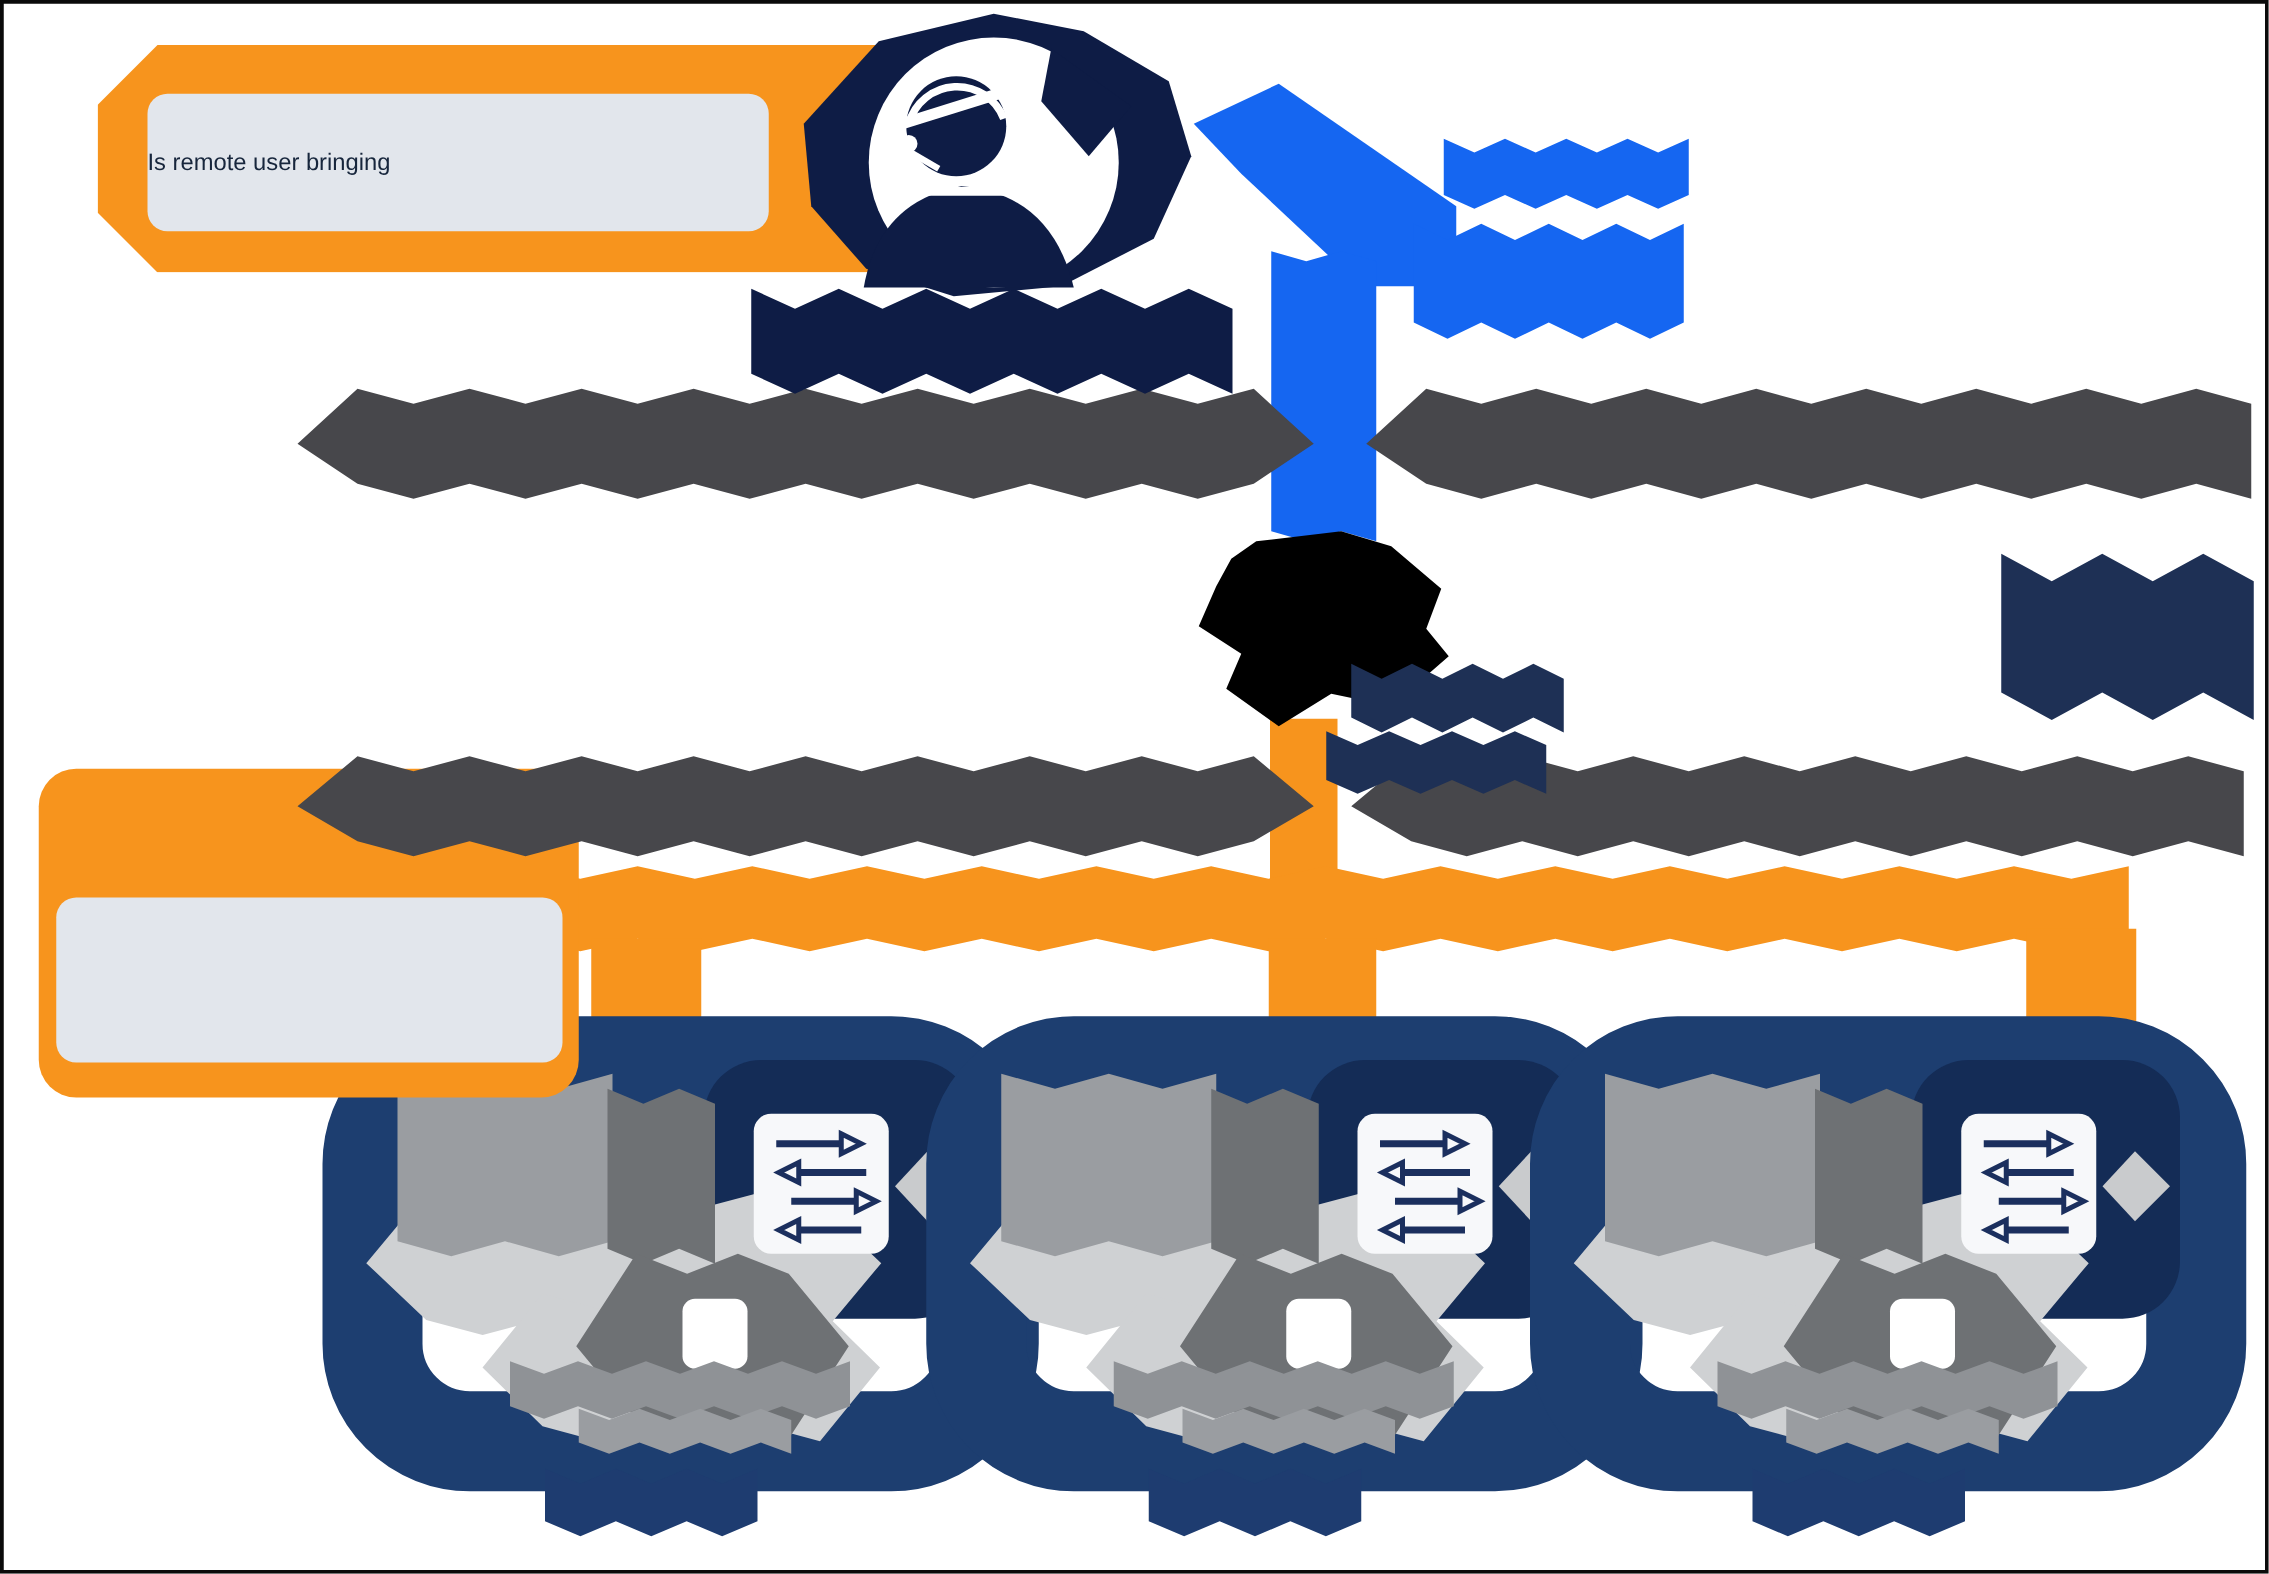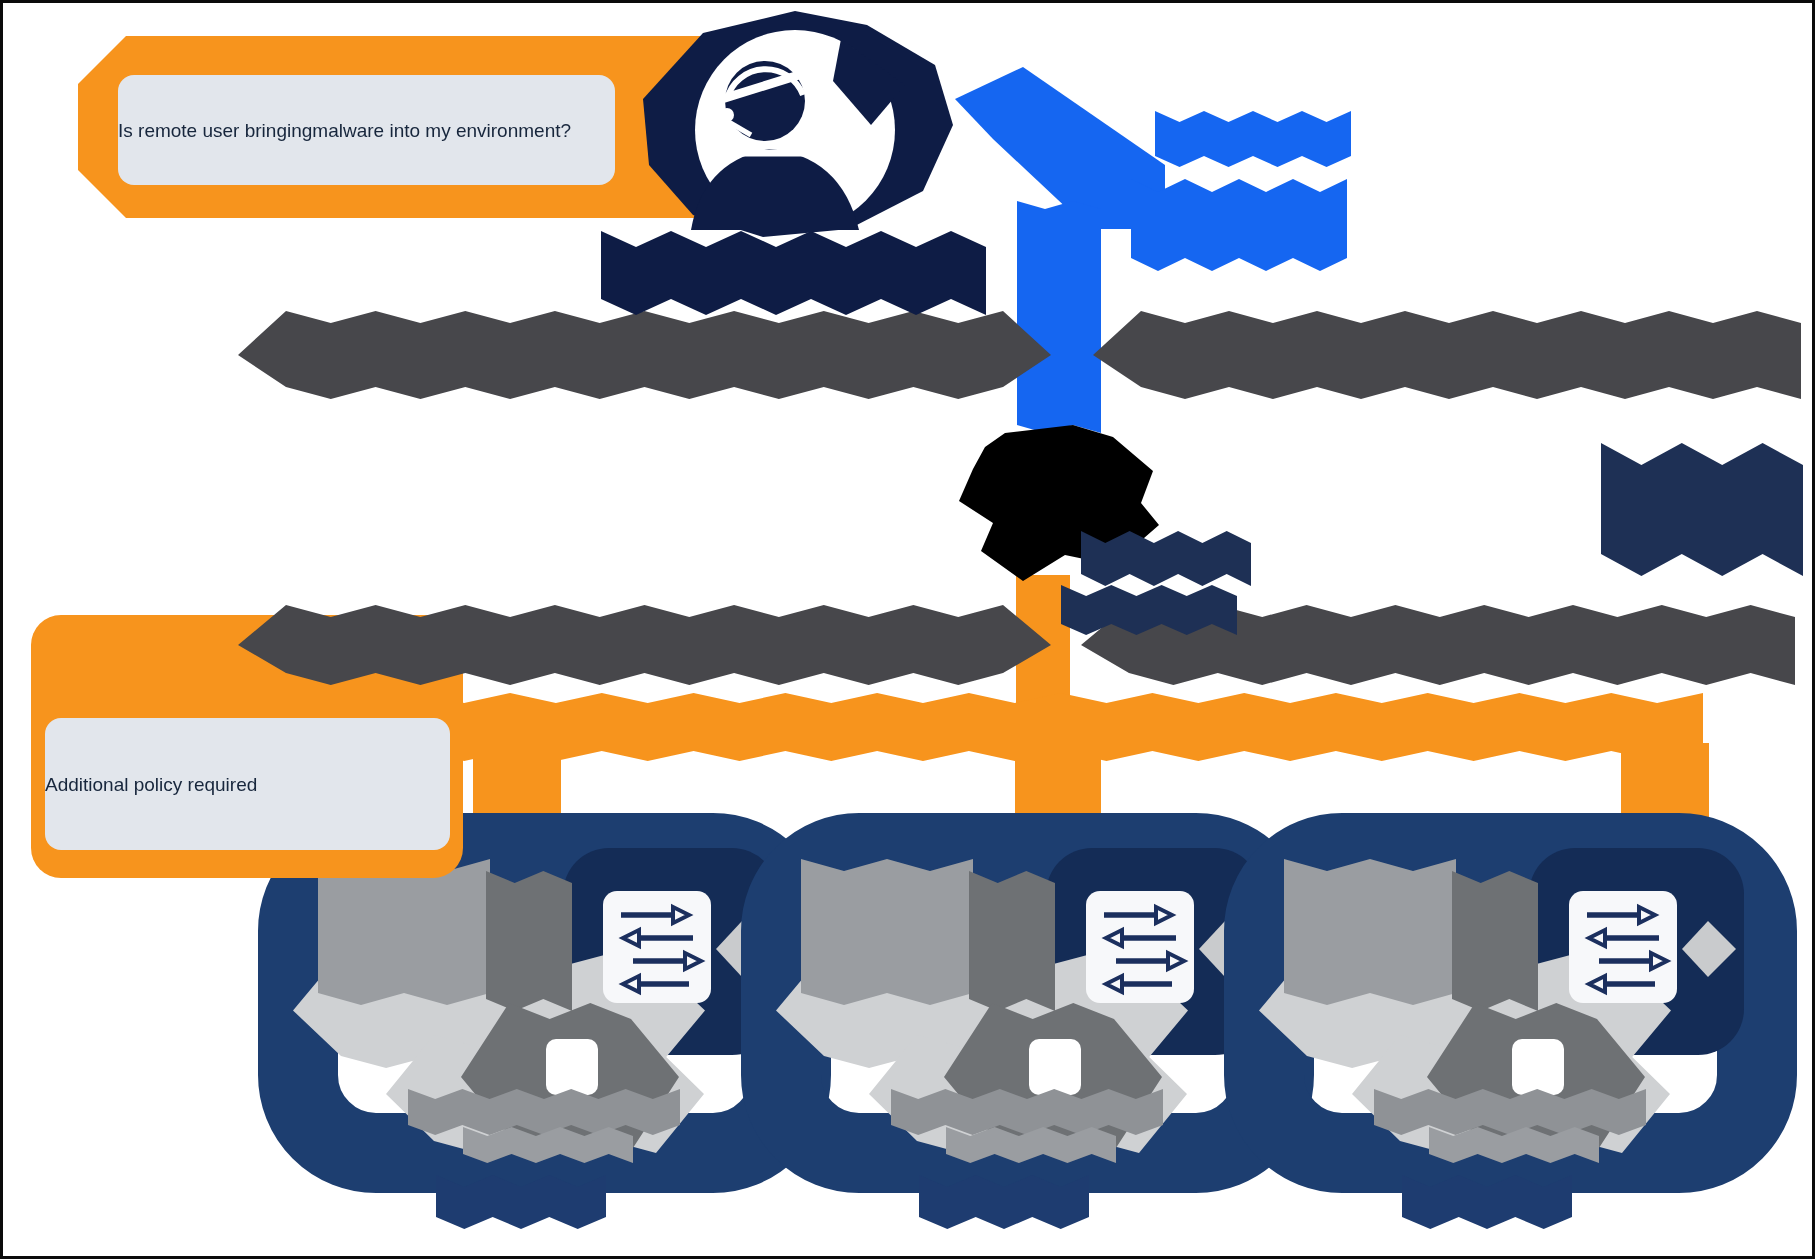--- a/index.html
+++ b/index.html
@@ -172,21 +172,20 @@
         </g>
       </g>
       <polygon points="458,946 484,918 512,946 484,974" style="fill:#C9CBCD"></polygon>
       <polygon style="fill:var(--pod-label)" points="178.0,1172.0 206.3,1184.0 234.7,1172.0 263.0,1184.0 291.3,1172.0 319.7,1184.0 348.0,1172.0 348.0,1214.0 319.7,1226.0 291.3,1214.0 263.0,1226.0 234.7,1214.0 206.3,1226.0 178.0,1214.0"></polygon>
     </g>
       </g>
   </svg>
 
   <div class="callout" id="callout-bottom">
     <div class="inner">
-      <span>Additional policy required</span>
     </div>
   </div>
 
   <svg id="svg-mid" class="layer" viewBox="0 0 1815 1259">
     <g style="fill:var(--gray-arrow)">
       <polygon points="283.0,308.0 327.8,320.0 372.6,308.0 417.4,320.0 462.3,308.0 507.1,320.0 551.9,308.0 596.7,320.0 641.5,308.0 686.3,320.0 731.1,308.0 775.9,320.0 820.8,308.0 865.6,320.0 910.4,308.0 955.2,320.0 1000.0,308.0 1048.0,352.0 1000.0,384.0 955.2,396.0 910.4,384.0 865.6,396.0 820.8,384.0 775.9,396.0 731.1,384.0 686.3,396.0 641.5,384.0 596.7,396.0 551.9,384.0 507.1,396.0 462.3,384.0 417.4,396.0 372.6,384.0 327.8,396.0 283.0,384.0 235.0,352.0"></polygon>
       <polygon points="1138.0,308.0 1182.0,320.0 1226.0,308.0 1270.0,320.0 1314.0,308.0 1358.0,320.0 1402.0,308.0 1446.0,320.0 1490.0,308.0 1534.0,320.0 1578.0,308.0 1622.0,320.0 1666.0,308.0 1710.0,320.0 1754.0,308.0 1798.0,320.0 1798.0,396.0 1754.0,384.0 1710.0,396.0 1666.0,384.0 1622.0,396.0 1578.0,384.0 1534.0,396.0 1490.0,384.0 1446.0,396.0 1402.0,384.0 1358.0,396.0 1314.0,384.0 1270.0,396.0 1226.0,384.0 1182.0,396.0 1138.0,384.0 1090.0,352.0"></polygon>
       <polygon points="283.0,602.0 327.8,614.0 372.6,602.0 417.4,614.0 462.3,602.0 507.1,614.0 551.9,602.0 596.7,614.0 641.5,602.0 686.3,614.0 731.1,602.0 775.9,614.0 820.8,602.0 865.6,614.0 910.4,602.0 955.2,614.0 1000.0,602.0 1048.0,642.0 1000.0,670.0 955.2,682.0 910.4,670.0 865.6,682.0 820.8,670.0 775.9,682.0 731.1,670.0 686.3,682.0 641.5,670.0 596.7,682.0 551.9,670.0 507.1,682.0 462.3,670.0 417.4,682.0 372.6,670.0 327.8,682.0 283.0,670.0 235.0,642.0"></polygon>
       <polygon points="1126.0,602.0 1170.4,614.0 1214.8,602.0 1259.2,614.0 1303.6,602.0 1348.0,614.0 1392.4,602.0 1436.8,614.0 1481.2,602.0 1525.6,614.0 1570.0,602.0 1614.4,614.0 1658.8,602.0 1703.2,614.0 1747.6,602.0 1792.0,614.0 1792.0,682.0 1747.6,670.0 1703.2,682.0 1658.8,670.0 1614.4,682.0 1570.0,670.0 1525.6,682.0 1481.2,670.0 1436.8,682.0 1392.4,670.0 1348.0,682.0 1303.6,670.0 1259.2,682.0 1214.8,670.0 1170.4,682.0 1126.0,670.0 1078.0,642.0"></polygon>
     </g>
@@ -195,21 +194,20 @@
       <polygon points="1078.0,528.0 1102.3,540.0 1126.6,528.0 1150.9,540.0 1175.1,528.0 1199.4,540.0 1223.7,528.0 1248.0,540.0 1248.0,583.0 1223.7,571.0 1199.4,583.0 1175.1,571.0 1150.9,583.0 1126.6,571.0 1102.3,583.0 1078.0,571.0"></polygon>
       <polygon points="1058.0,582.0 1083.1,593.0 1108.3,582.0 1133.4,593.0 1158.6,582.0 1183.7,593.0 1208.9,582.0 1234.0,593.0 1234.0,632.0 1208.9,621.0 1183.7,632.0 1158.6,621.0 1133.4,632.0 1108.3,621.0 1083.1,632.0 1058.0,621.0"></polygon>
       <polygon points="1598.0,440.0 1638.4,462.0 1678.8,440.0 1719.2,462.0 1759.6,440.0 1800.0,462.0 1800.0,573.0 1759.6,551.0 1719.2,573.0 1678.8,551.0 1638.4,573.0 1598.0,551.0"></polygon>
     </g>
     <polygon style="fill:var(--navy-dark)" points="598.0,228.0 633.0,244.0 668.0,228.0 703.0,244.0 738.0,228.0 773.0,244.0 808.0,228.0 843.0,244.0 878.0,228.0 913.0,244.0 948.0,228.0 983.0,244.0 983.0,312.0 948.0,296.0 913.0,312.0 878.0,296.0 843.0,312.0 808.0,296.0 773.0,312.0 738.0,296.0 703.0,312.0 668.0,296.0 633.0,312.0 598.0,296.0"></polygon>
   </svg>
 
   <div class="callout" id="callout-top">
     <div class="inner">
       <span>Is remote user bringing</span>
-      <span>malware into my environment?</span>
     </div>
   </div>
 
   <svg id="svg-top" class="layer" viewBox="0 0 1815 1259">
     <g>
       <polygon points="700,30 792,8 864,22 932,62 950,122 920,188 846,226 760,234 690,212 646,162 640,96" style="fill:var(--navy-dark)"></polygon>
       <circle cx="792" cy="127" r="100" style="fill:#ffffff"></circle>
       <circle cx="762" cy="98" r="40" style="fill:var(--navy-dark)"></circle>
       <path d="M688,227 Q700,158 766,146 Q838,152 856,227 Z" style="fill:var(--navy-dark)"></path>
       <polygon points="838,36 902,82 868,122 830,78" style="fill:var(--navy-dark)"></polygon>

